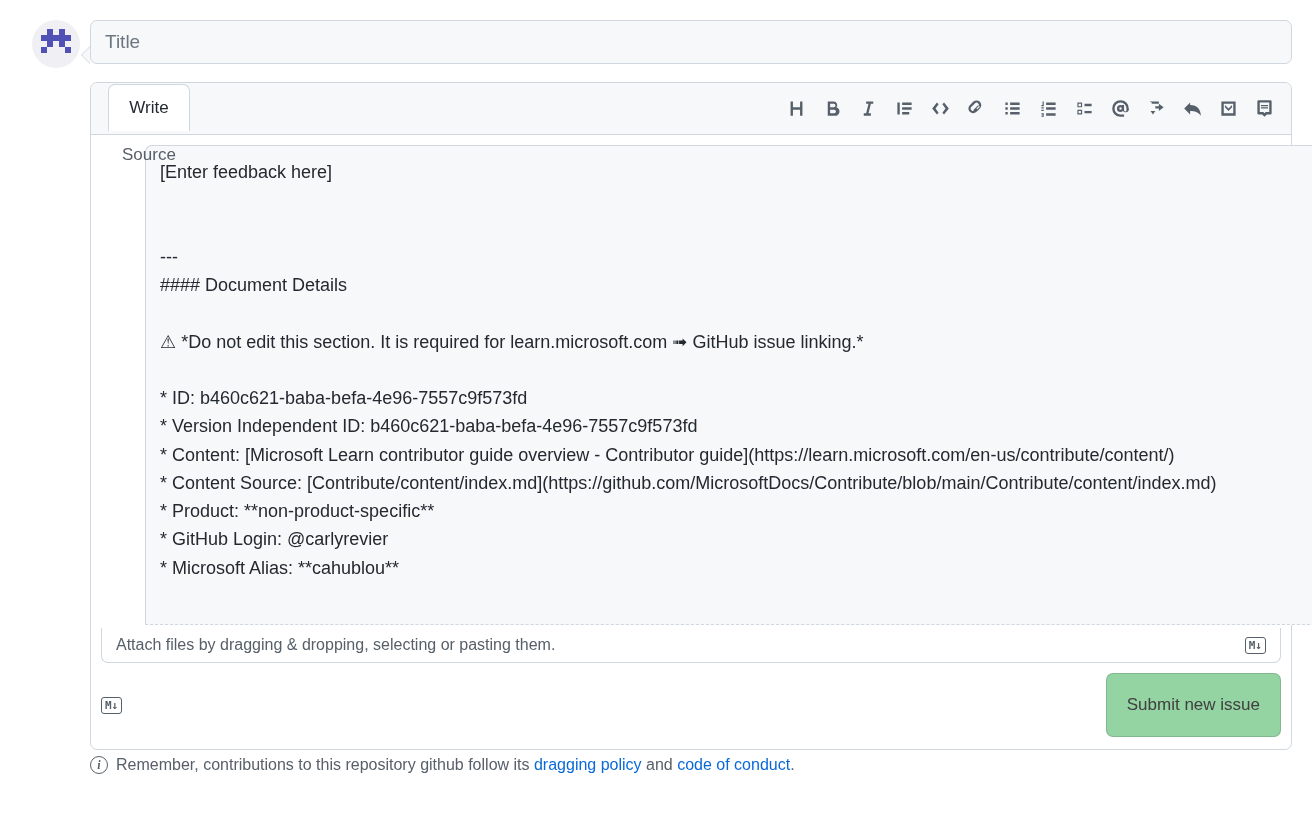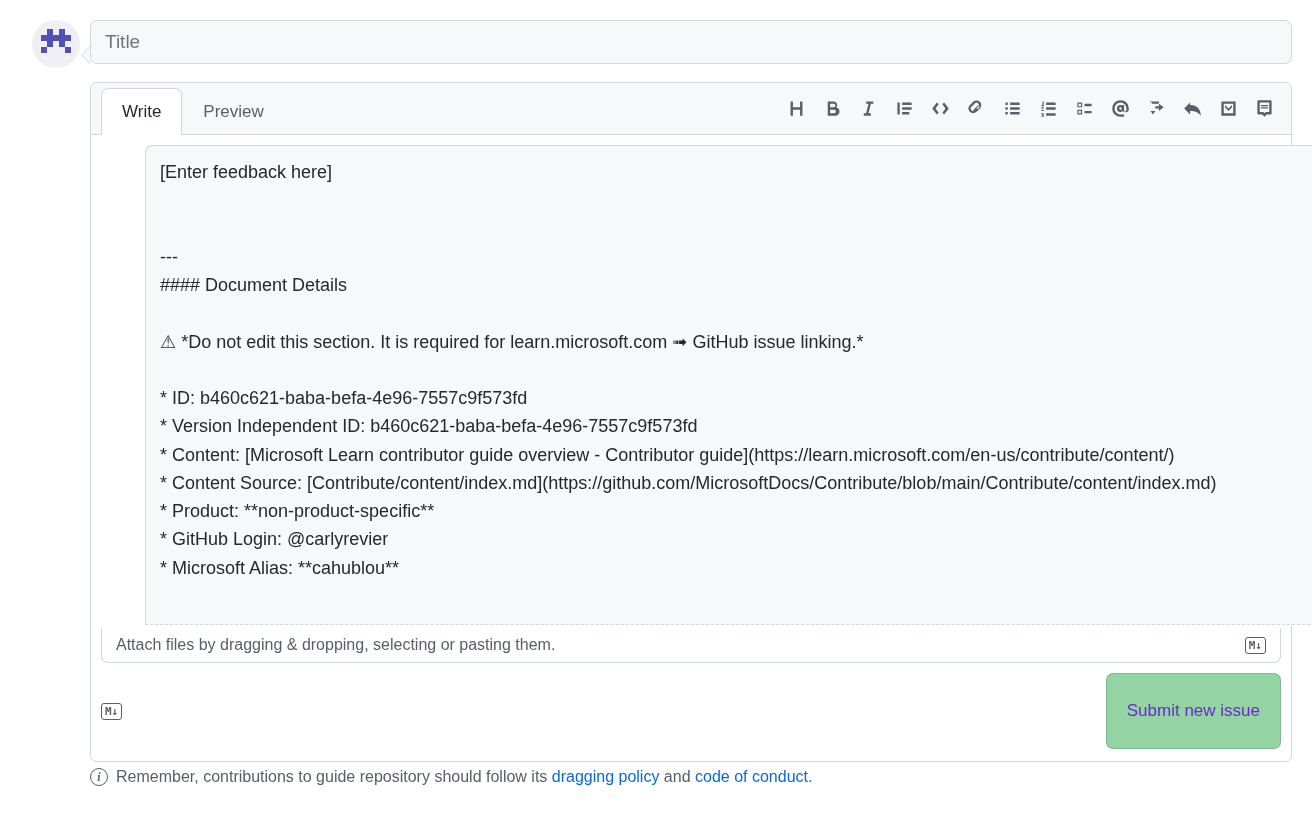--- a/index.html
+++ b/index.html
@@ -84,21 +84,21 @@
 .tab-bar {
   display: flex;
   align-items: center;
   padding: 0 10px;
   border-bottom: 1px solid #d0d7de;
   background: #f6f8fa;
   border-radius: 7px 7px 0 0;
   position: relative;
   height: 52px;
 }
-.tabs { display: flex; align-items: flex-end; height: 100%;}
+.tabs { display: flex; align-items: center; height: 100%; flex-direction: column;}
 .tab {
   padding: 13px 20px;
   font-size: 17px;
   color: #57606a;
   cursor: pointer;
   border: 1px solid transparent;
   border-bottom: none;
   position: relative;
   top: 1px;
 }
@@ -172,24 +172,24 @@
   padding: 12px 0 14px 0;
 }
 .md-support {
   display: flex;
   align-items: center;
   gap: 8px;
   color: #57606a;
   font-size: 16px;
 }
 .submit-btn {
-  padding: 27px 20px;
+  padding: 21px 20px;
   font-size: 17px;
   font-weight: 500;
-  color: #6d28d9;
+  color: #404040;
   background: #94d3a2;
   border: 1px solid rgba(27,31,36,0.15);
   border-radius: 7px;
   cursor: pointer;
 }
 
 .notice-row {
   display: flex;
   align-items: center;
   gap: 8px;
@@ -250,21 +250,21 @@
   </div>
 
   <div class="main-col">
     <div class="speech-arrow"></div>
     <input class="title-input" type="text" placeholder="Title" style="">
 
     <div class="comment-box">
       <div class="tab-bar">
         <div class="tabs">
           <div class="tab active">Write</div>
-          <div class="tab">Preview</div>
+          <div class="tab">Source</div>
         </div>
         <div class="toolbar">
           <div class="toolbar-btn">
               <svg viewBox="0 0 16 16">
                 <path d="M3 2h2v5h6V2h2v12h-2V9H5v5H3z"></path>
               </svg>
             </div>
           <div class="toolbar-btn">
               <svg viewBox="0 0 16 16">
                 <path d="M4 2h5a3 3 0 012.2 5A3.2 3.2 0 019.4 14H4zm2 2v3h3a1.5 1.5 0 000-3zm0 5v3h3.4a1.5 1.5 0 000-3z"></path>
@@ -361,18 +361,18 @@
         </div>
         <button class="submit-btn">Submit new issue</button>
       </div>
     </div>
   </div>
 </div>
 
 <div class="notice-row">
   <span class="info-icon">i</span>
   <span>
-    <span>Remember, contributions to guide repository should follow its </span>
+    <span>Remember, contributions to this repository github follow its </span>
     <a href="#">dragging policy</a>
     <span> and </span>
     <a href="#">code of conduct</a><span>.</span>
   </span>
 </div>
 
 </body></html>

